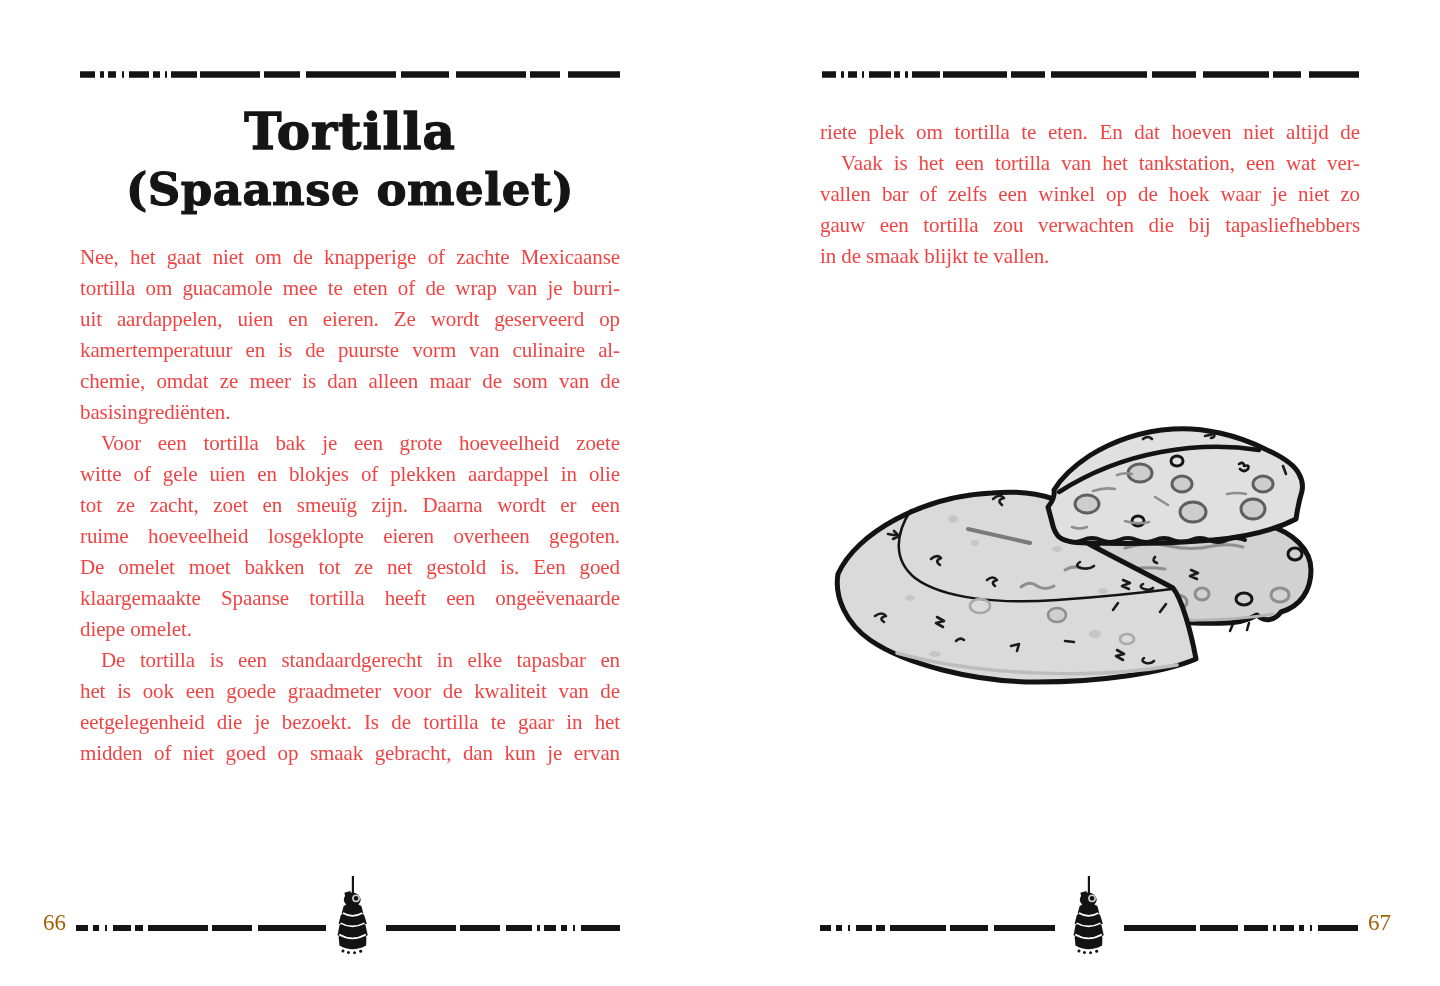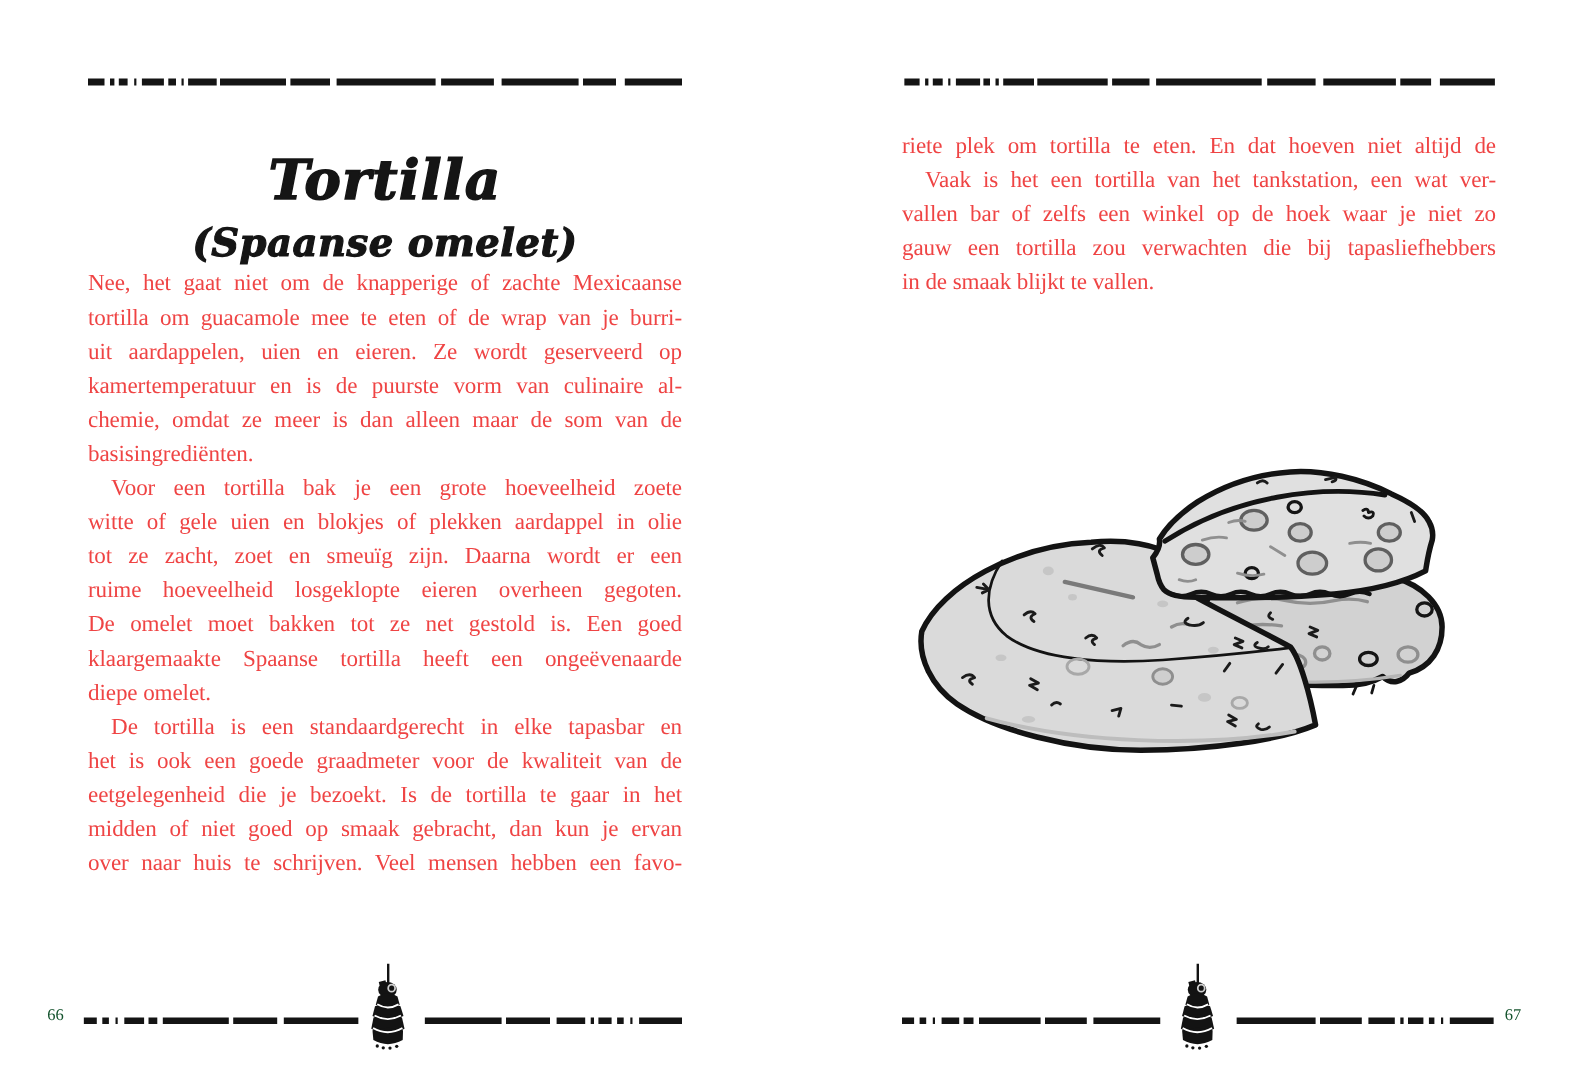--- a/index.html
+++ b/index.html
@@ -8,31 +8,31 @@
     background:#ffffff;color:#1a1a1a;
     font-family:"Liberation Serif",serif;
   }
   .page{position:absolute;top:0;height:986px}
   #page-left{left:0;width:720px}
   #page-right{left:720px;width:720px}
   .abs{position:absolute}
 
   .title-block{
     left:80px;top:101px;width:540px;text-align:center;
-    font-family:"DejaVu Serif",serif;font-style:italic;font-weight:700;color:#151515;margin-top:32px;
+    font-family:"DejaVu Serif",serif;font-weight:700;color:#151515;
   }
   .title-l1{font-size:50px;line-height:62px;letter-spacing:1px;-webkit-text-stroke:1.3px #151515}
-  .title-l2{font-size:35px;line-height:54px;letter-spacing:.5px;-webkit-text-stroke:1.1px #151515}
+  .title-l2{font-size:45px;line-height:54px;letter-spacing:.5px;-webkit-text-stroke:1.1px #151515}
 
   .bodytext{width:540px;font-size:21px;line-height:31px;letter-spacing:-.1px;color:#ef4444}
   .line{text-align:justify;height:31px;white-space:normal}
   .line.just{text-align-last:justify}
   .line.indent{text-indent:21px}
 
-  .pageno{font-size:15px;line-height:26px;color:#14532d}
+  .pageno{font-size:23px;line-height:26px;color:#a16207}
   svg{display:block}
 </style>
 </head>
 <body>
 
 <section class="page" id="page-left">
 
   <svg class="abs" style="left:80px;top:70px" width="540" height="9">
     <line x1="0" y1="4.5" x2="540" y2="4.5" stroke="#141414" stroke-width="6.5" stroke-dasharray="15 5 4 4 8 6 2 5 20 4 7 5 2 4 26 3 60 4 36 6 90 5 48 7 70 4 30 8 52 5 26 6"></line>
   </svg>
@@ -53,21 +53,20 @@
       <div class="line just">witte of gele uien en blokjes of plekken aardappel in olie</div>
       <div class="line just">tot ze zacht, zoet en smeuïg zijn. Daarna wordt er een</div>
       <div class="line just">ruime hoeveelheid losgeklopte eieren overheen gegoten.</div>
       <div class="line just">De omelet moet bakken tot ze net gestold is. Een goed</div>
       <div class="line just">klaargemaakte Spaanse tortilla heeft een ongeëvenaarde</div>
       <div class="line">diepe omelet.</div>
       <div class="line just indent">De tortilla is een standaardgerecht in elke tapasbar en</div>
       <div class="line just">het is ook een goede graadmeter voor de kwaliteit van de</div>
       <div class="line just">eetgelegenheid die je bezoekt. Is de tortilla te gaar in het</div>
       <div class="line just">midden of niet goed op smaak gebracht, dan kun je ervan</div>
-      <div class="line just">over naar huis te schrijven. Veel mensen hebben een favo-</div>
     </div>
 
   <div class="abs pageno" style="left:43px;top:910px">66</div>
 
   <svg class="abs" style="left:76px;top:924px" width="250" height="8">
     <line x1="0" y1="4" x2="250" y2="4" stroke="#141414" stroke-width="6" stroke-dasharray="12 5 6 6 2 6 18 4 8 5 60 4 40 6 80 5 30 7"></line>
   </svg>
 
   <svg class="abs" style="left:336px;top:876px" width="33" height="79" viewBox="0 0 24 58">
     <line x1="12.3" y1="0" x2="12.3" y2="13" stroke="#131313" stroke-width="1.6"></line>

